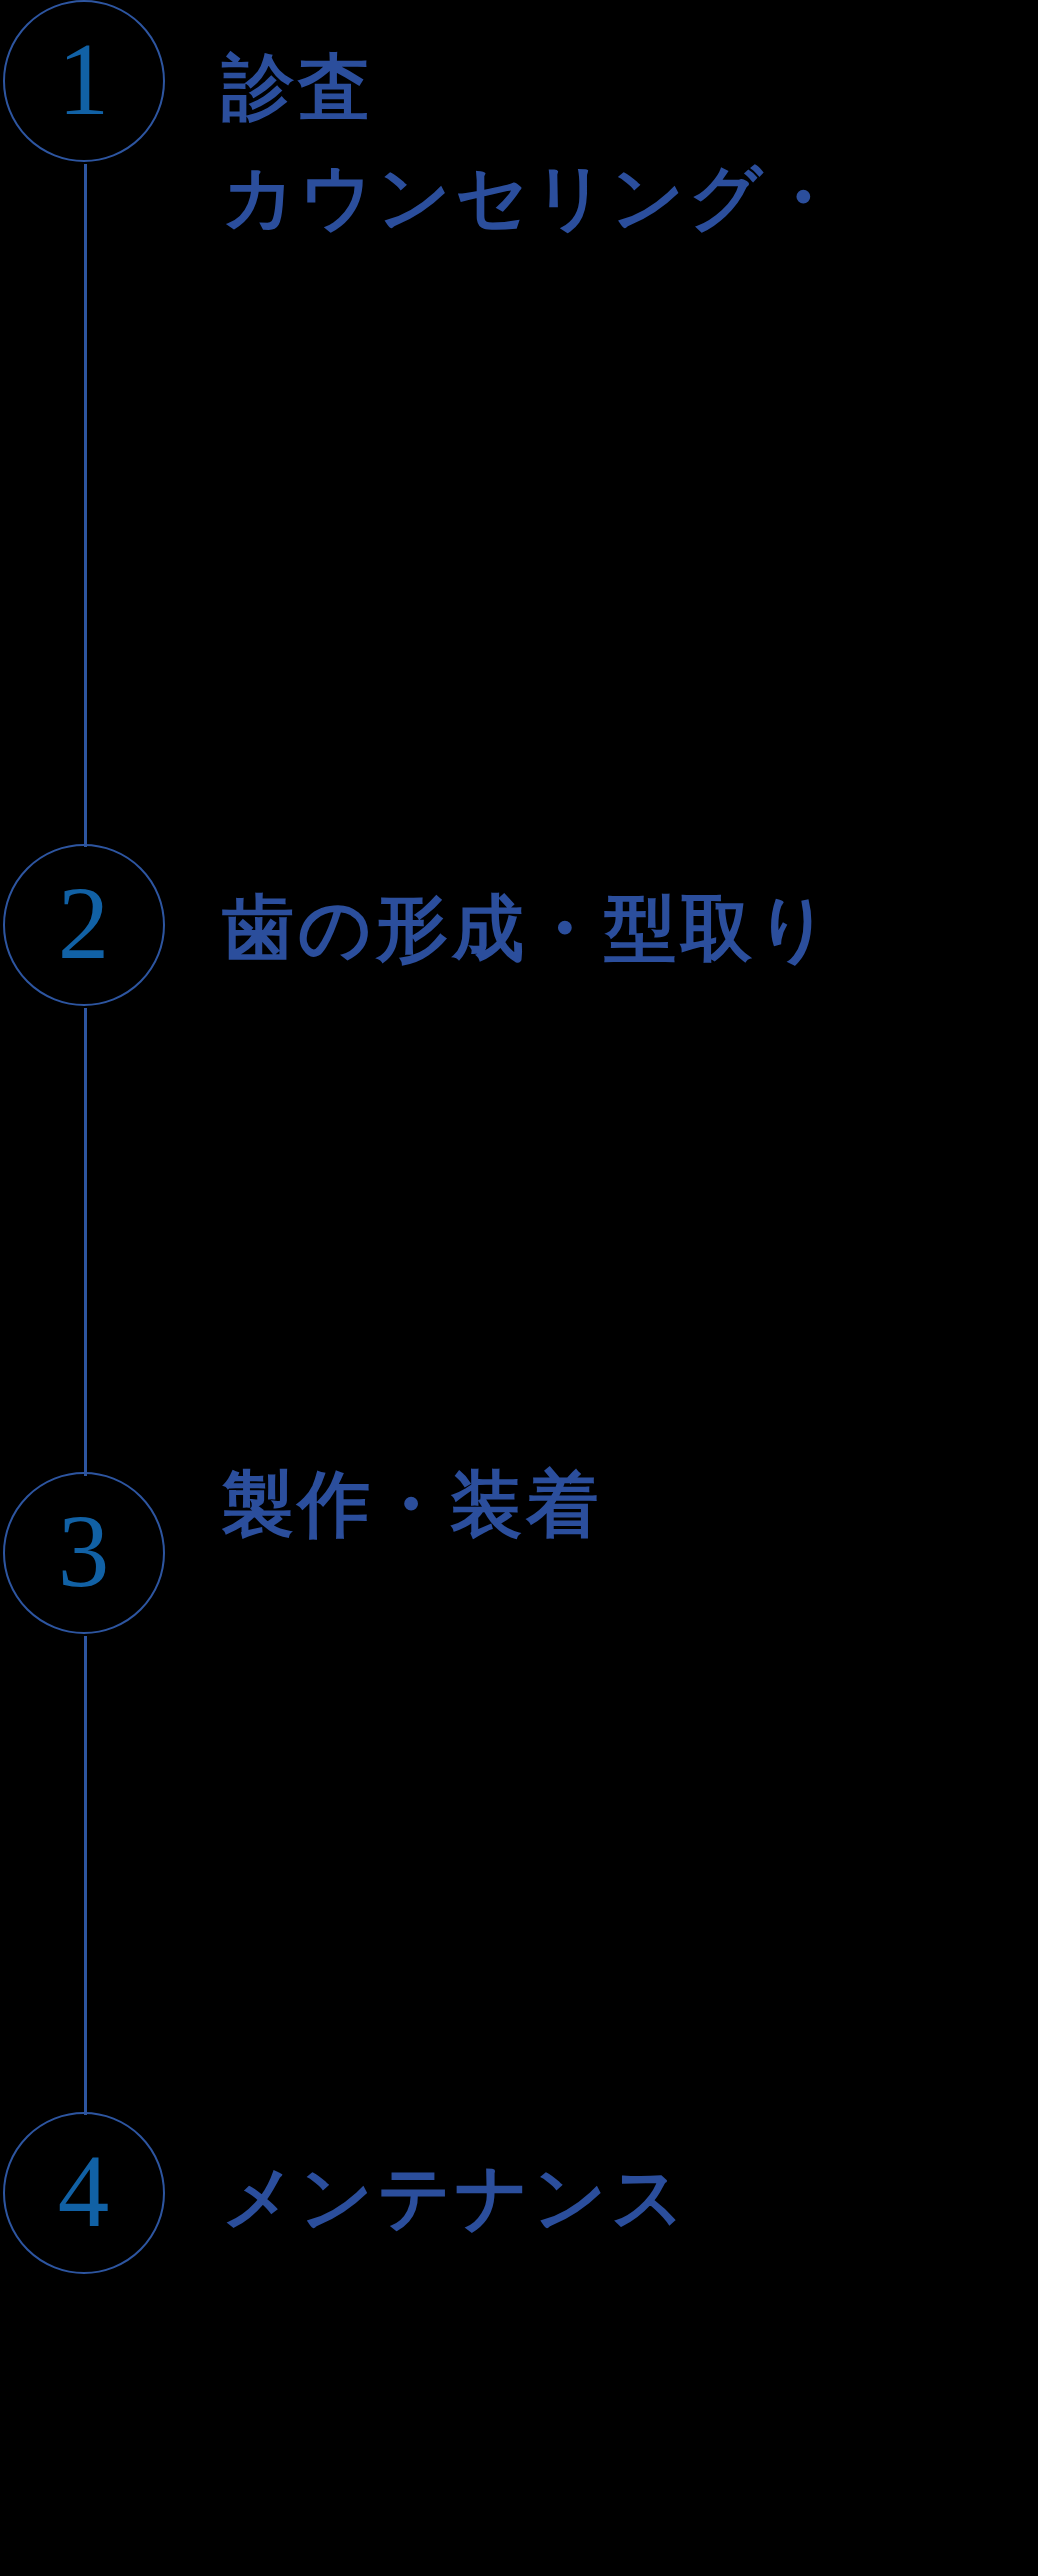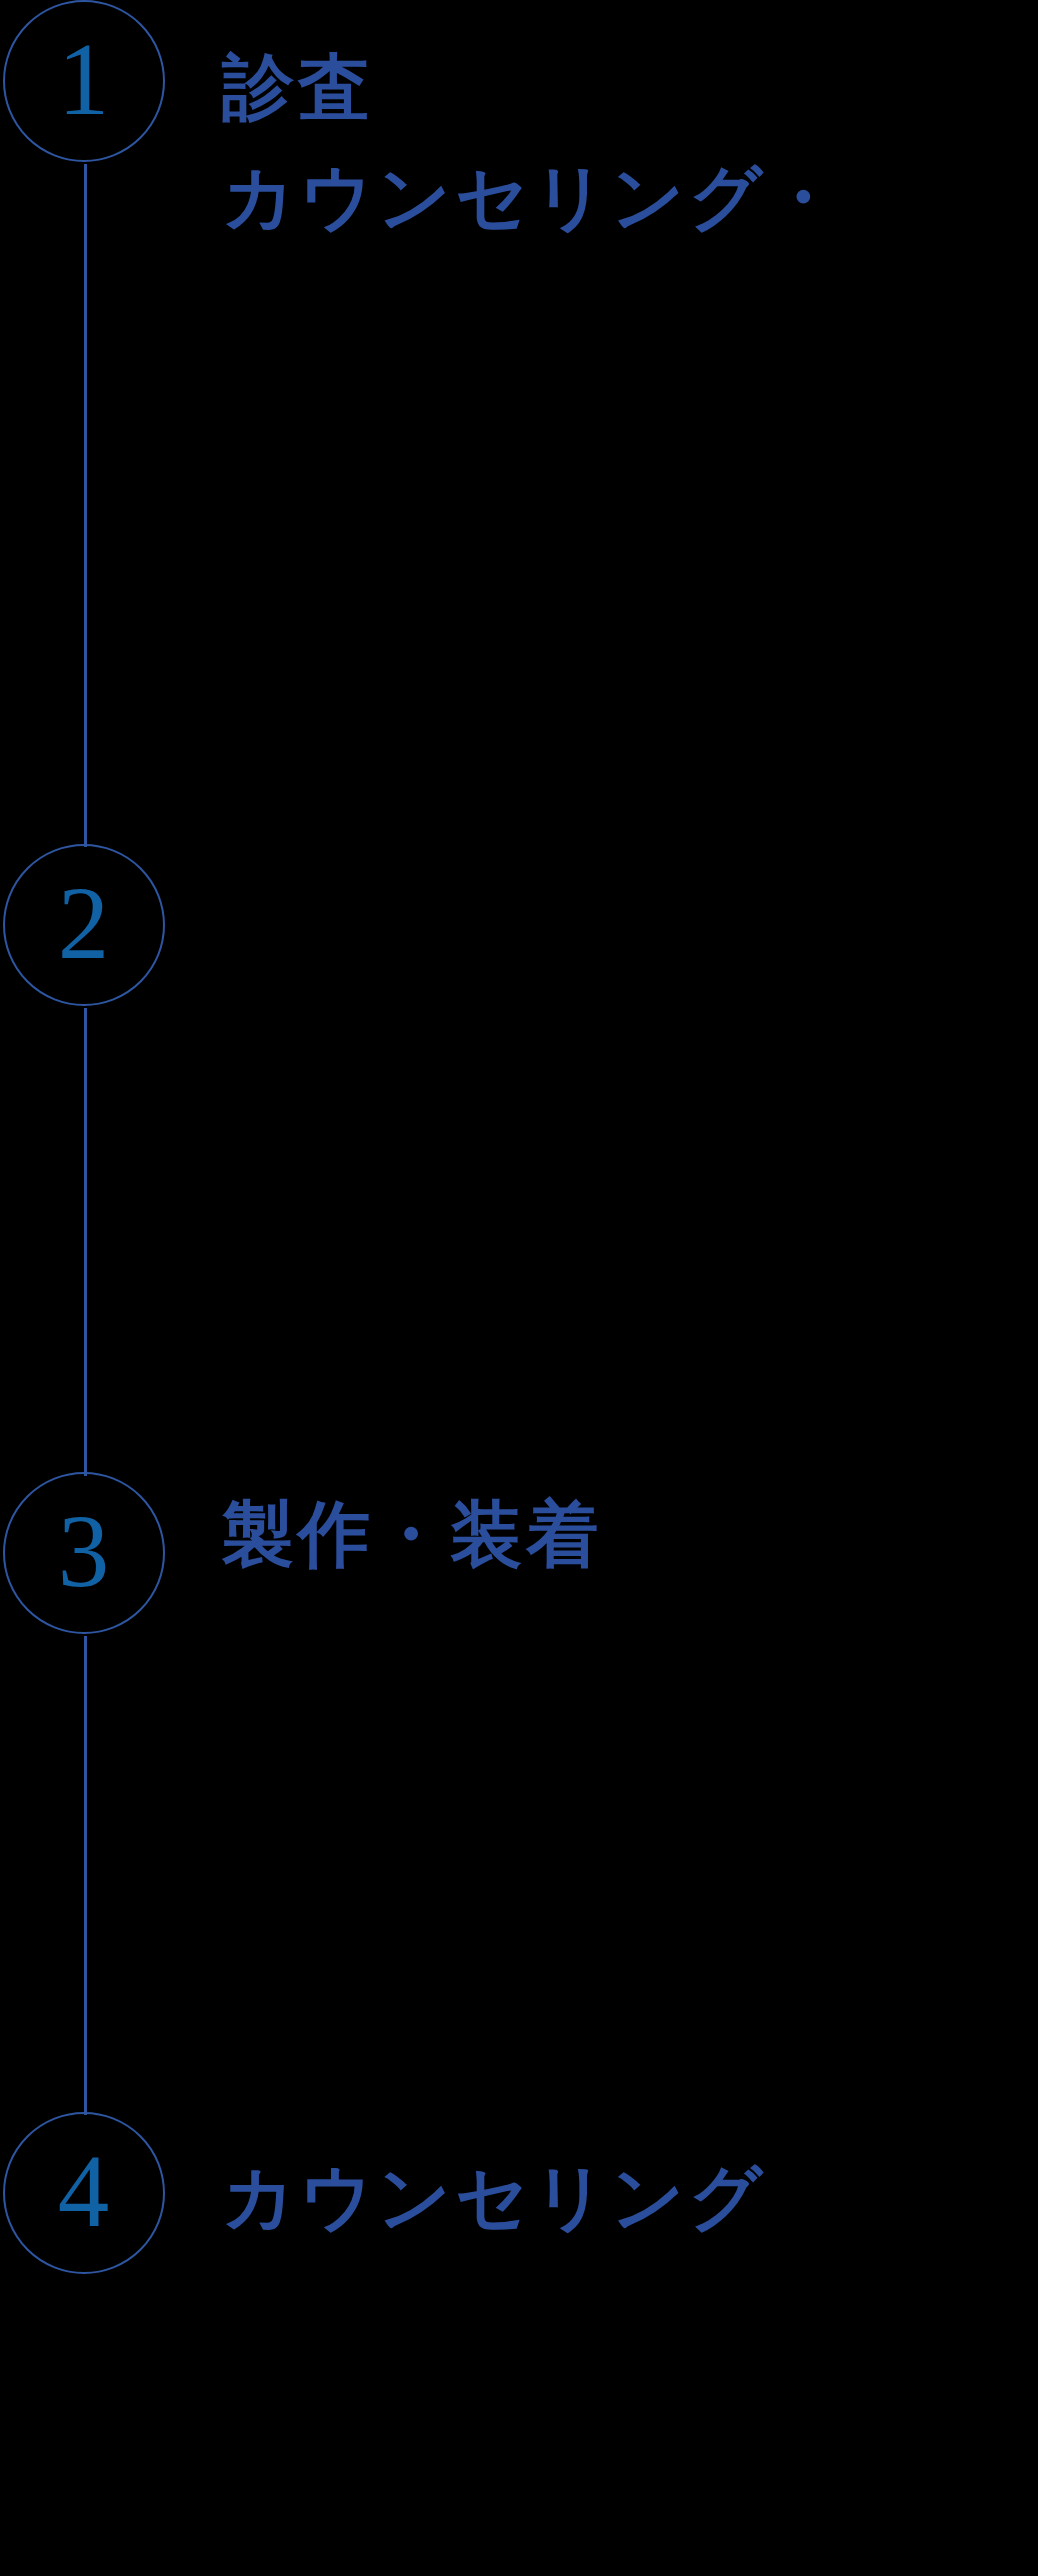--- a/index.html
+++ b/index.html
@@ -65,21 +65,21 @@
     color:var(--text);
     font-size:72px;
     line-height:110px;
     letter-spacing:4.1px;
     font-weight:600;
     white-space:nowrap;
   }
   .label .line{display:block;}
   .l1{top:33px;}
   .l2{top:874px;}
-  .l3{top:1480px;}
+  .l3{top:1450px;}
   .l4{top:2143px;}
 </style>
 </head>
 <body>
 
 <div class="stage">
 
   <div class="connector seg-a"></div>
   <div class="connector seg-b"></div>
   <div class="connector seg-c"></div>
@@ -88,29 +88,32 @@
     <span class="num">1</span>
   </div>
   <div class="label l1">
     <span class="line">診査</span>
     <span class="line">カウンセリング・</span>
   </div>
 
   <div class="circle c2">
     <span class="num">2</span>
   </div>
+  <div class="label l2">
+    <span class="line">歯の形成・型取り</span>
+  </div>
 
   <div class="circle c3">
     <span class="num">3</span>
   </div>
   <div class="label l3">
     <span class="line">製作・装着</span>
   </div>
 
   <div class="circle c4">
     <span class="num">4</span>
   </div>
   <div class="label l4">
-    <span class="line">カウンセリング</span>
+    <span class="line">メンテナンス</span>
   </div>
 
 </div>
 
 
 </body></html>

